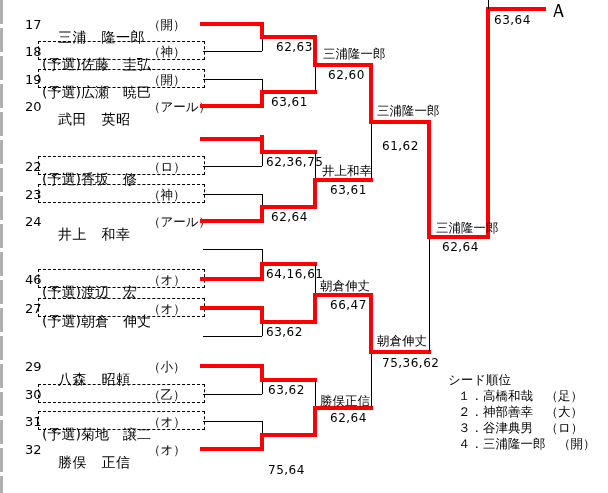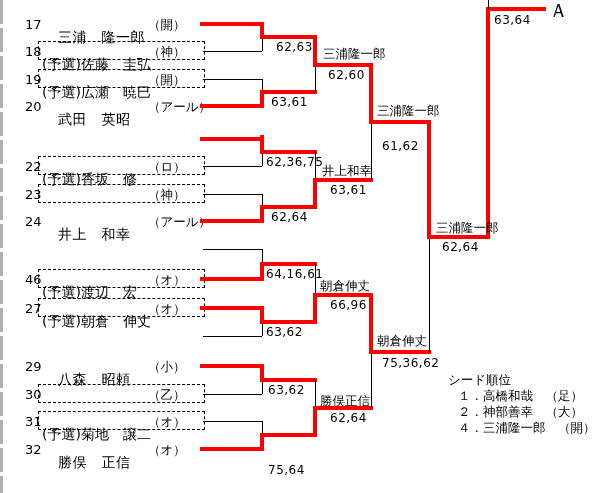--- a/index.html
+++ b/index.html
@@ -180,34 +180,35 @@
   <div class="score" style="left:266px;top:267px">64,16,61</div>
   <div class="score" style="left:266px;top:325px">63,62</div>
   <div class="score" style="left:268px;top:383px">63,62</div>
   <div class="score" style="left:268px;top:463px">75,64</div>
 
   <div class="adv" style="left:323px;top:46px">三浦隆一郎</div>
   <div class="score" style="left:328px;top:68px">62,60</div>
   <div class="adv" style="left:322px;top:163px">井上和幸</div>
   <div class="score" style="left:330px;top:183px">63,61</div>
   <div class="adv" style="left:320px;top:278px">朝倉伸丈</div>
-  <div class="score" style="left:330px;top:298px">66,96</div>
+  <div class="score" style="left:330px;top:298px">66,47</div>
   <div class="adv" style="left:320px;top:393px">勝俣正信</div>
   <div class="score" style="left:330px;top:411px">62,64</div>
 
   <div class="adv" style="left:377px;top:103px">三浦隆一郎</div>
   <div class="score" style="left:382px;top:139px">61,62</div>
   <div class="adv" style="left:377px;top:333px">朝倉伸丈</div>
   <div class="score" style="left:382px;top:356px">75,36,62</div>
 
   <div class="adv" style="left:436px;top:220px">三浦隆一郎</div>
   <div class="score" style="left:442px;top:240px">62,64</div>
 
   <div class="score" style="left:494px;top:13px">63,64</div>
   <div class="blk">Ａ</div>
 
   <div class="seeds">
     <div class="stitle">シード順位</div>
     <div class="sitem">１．高橋和哉　（足）</div>
     <div class="sitem">２．神部善幸　（大）</div>
+    <div class="sitem">３．谷津典男　（ロ）</div>
     <div class="sitem">４．三浦隆一郎　（開）</div>
   </div>
 </div>
 
 </body></html>

